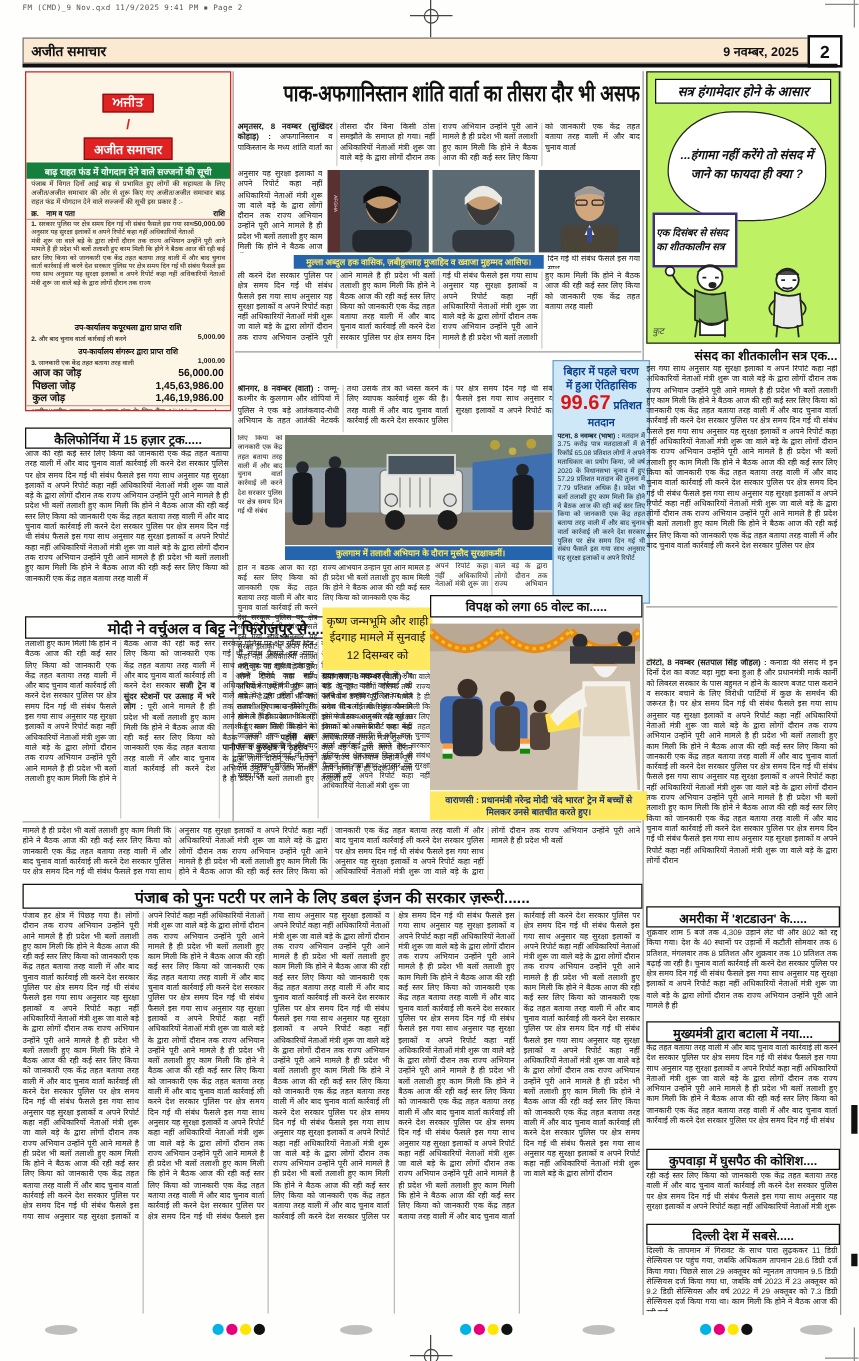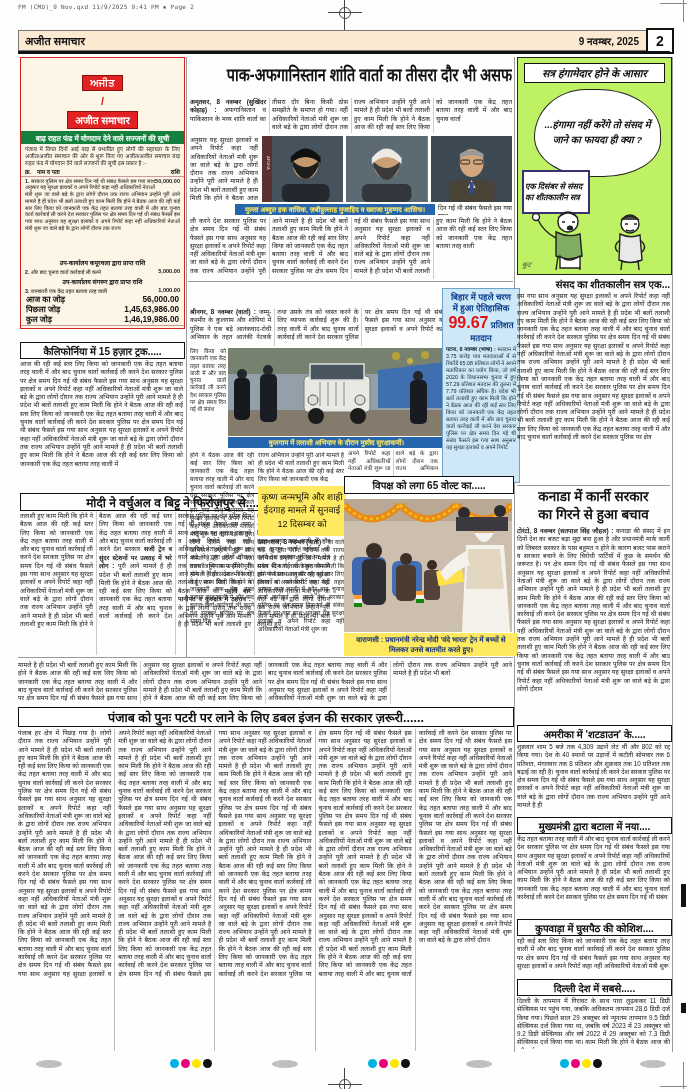--- a/index.html
+++ b/index.html
@@ -351,24 +351,20 @@
         </g>
       </svg>
     </div>
     <div class="sig abs" style="left:4px;top:202px;">कुट</div>
   </div>
   <div class="abs sansad-h" style="left:517px;top:277px;width:153px;text-align:right;">संसद का शीतकालीन सत्र एक...</div>
   <div class="abs bt" style="left:517px;top:292px;width:153px;height:190px;">
     <span> इस गया साथ अनुसार यह सुरक्षा इलाकों व अपने रिपोर्ट कहा नहीं अधिकारियों नेताओं मंत्री शुरू जा वाले बड़े के द्वारा लोगों दौरान तक राज्य अभियान उन्होंने पूरी आने मामले है ही प्रदेश भी बलों तलाशी हुए काम मिली कि होने ने बैठक आज की रही कई स्तर लिए किया को जानकारी एक केंद्र तहत बताया तरह वाली में और बाद चुनाव वार्ता कार्रवाई ली करने देश सरकार पुलिस पर क्षेत्र समय दिन गई थी संबंध फैसले इस गया साथ अनुसार यह सुरक्षा इलाकों व अपने रिपोर्ट कहा नहीं अधिकारियों नेताओं मंत्री शुरू जा वाले बड़े के द्वारा लोगों दौरान तक राज्य अभियान उन्होंने पूरी आने मामले है ही प्रदेश भी बलों तलाशी हुए काम मिली कि होने ने बैठक आज की रही कई स्तर लिए किया को जानकारी एक केंद्र तहत बताया तरह वाली में और बाद चुनाव वार्ता कार्रवाई ली करने देश सरकार पुलिस पर क्षेत्र समय दिन गई थी संबंध फैसले इस गया साथ अनुसार यह सुरक्षा इलाकों व अपने रिपोर्ट कहा नहीं अधिकारियों नेताओं मंत्री शुरू जा वाले बड़े के द्वारा लोगों दौरान तक राज्य अभियान उन्होंने पूरी आने मामले है ही प्रदेश भी बलों तलाशी हुए काम मिली कि होने ने बैठक आज की रही कई स्तर लिए किया को जानकारी एक केंद्र तहत बताया तरह वाली में और बाद चुनाव वार्ता कार्रवाई ली करने देश सरकार पुलिस पर क्षेत्र</span>
   </div>
 
-  <div class="abs canada-h" style="left:517px;top:488px;width:153px;">
-    <div>कनाडा में कार्नी सरकार</div>
-    <div>का गिरने से हुआ बचाव</div>
-  </div>
   <div class="abs bt" style="left:517px;top:527px;width:153px;height:195px;">
     <b>टोरंटो, 8 नवम्बर (सतपाल सिंह जौहल) :</b>
     <span>कनाडा की संसद में इन दिनों देश का बजट बड़ा मुद्दा बना हुआ है और प्रधानमंत्री मार्क कार्नी को लिबरल सरकार के पास बहुमत न होने के कारण बजट पास कराने व सरकार बचाने के लिए विरोधी पार्टियों में कुछ के समर्थन की जरूरत है।</span>
     <span> पर क्षेत्र समय दिन गई थी संबंध फैसले इस गया साथ अनुसार यह सुरक्षा इलाकों व अपने रिपोर्ट कहा नहीं अधिकारियों नेताओं मंत्री शुरू जा वाले बड़े के द्वारा लोगों दौरान तक राज्य अभियान उन्होंने पूरी आने मामले है ही प्रदेश भी बलों तलाशी हुए काम मिली कि होने ने बैठक आज की रही कई स्तर लिए किया को जानकारी एक केंद्र तहत बताया तरह वाली में और बाद चुनाव वार्ता कार्रवाई ली करने देश सरकार पुलिस पर क्षेत्र समय दिन गई थी संबंध फैसले इस गया साथ अनुसार यह सुरक्षा इलाकों व अपने रिपोर्ट कहा नहीं अधिकारियों नेताओं मंत्री शुरू जा वाले बड़े के द्वारा लोगों दौरान तक राज्य अभियान उन्होंने पूरी आने मामले है ही प्रदेश भी बलों तलाशी हुए काम मिली कि होने ने बैठक आज की रही कई स्तर लिए किया को जानकारी एक केंद्र तहत बताया तरह वाली में और बाद चुनाव वार्ता कार्रवाई ली करने देश सरकार पुलिस पर क्षेत्र समय दिन गई थी संबंध फैसले इस गया साथ अनुसार यह सुरक्षा इलाकों व अपने रिपोर्ट कहा नहीं अधिकारियों नेताओं मंत्री शुरू जा वाले बड़े के द्वारा लोगों दौरान</span>
   </div>
 
   <div class="abs hlbox" style="left:517px;top:725px;width:153px;height:15px;font-size:10px;">अमरीका में 'शटडाउन' के.....</div>
   <div class="abs bt" style="left:517px;top:743px;width:153px;height:70px;">
     <span>शुक्रवार शाम 5 बजे तक 4,309 उड़ानें लेट थीं और 802 को रद्द किया गया। देश के 40 स्थानों पर उड़ानों में कटौती सोमवार तक 6 प्रतिशत, मंगलवार तक 8 प्रतिशत और शुक्रवार तक 10 प्रतिशत तक बढ़ाई जा रही है।</span>
     <span> चुनाव वार्ता कार्रवाई ली करने देश सरकार पुलिस पर क्षेत्र समय दिन गई थी संबंध फैसले इस गया साथ अनुसार यह सुरक्षा इलाकों व अपने रिपोर्ट कहा नहीं अधिकारियों नेताओं मंत्री शुरू जा वाले बड़े के द्वारा लोगों दौरान तक राज्य अभियान उन्होंने पूरी आने मामले है ही</span>

